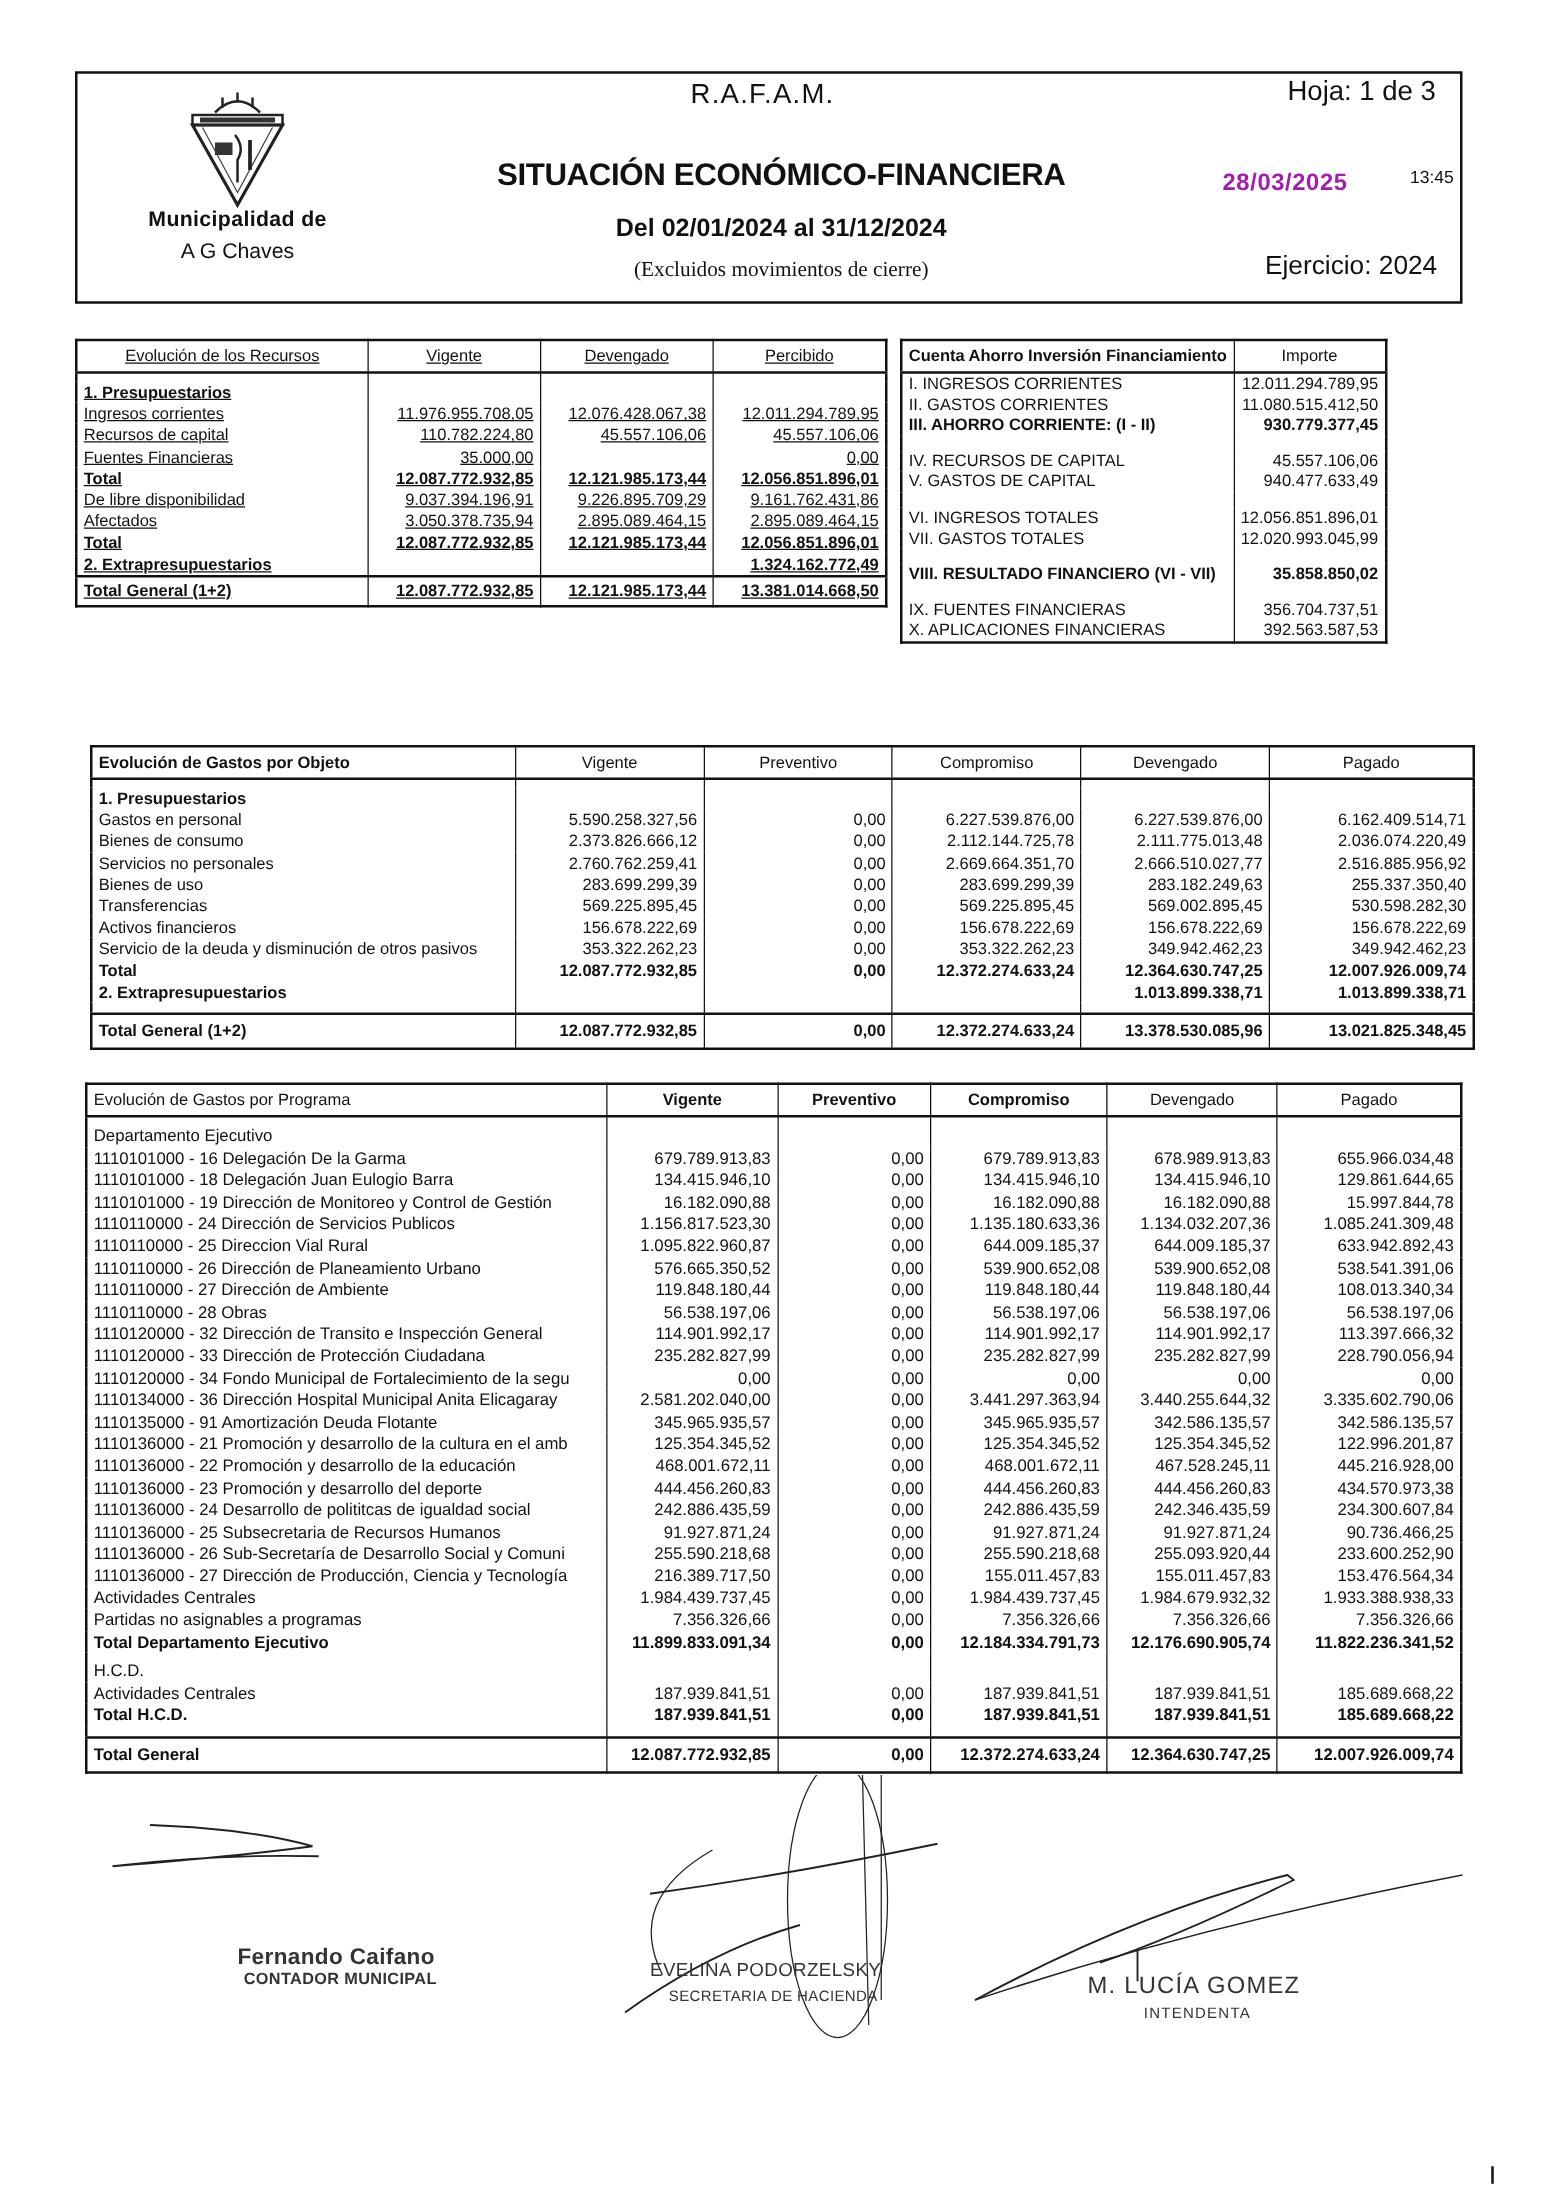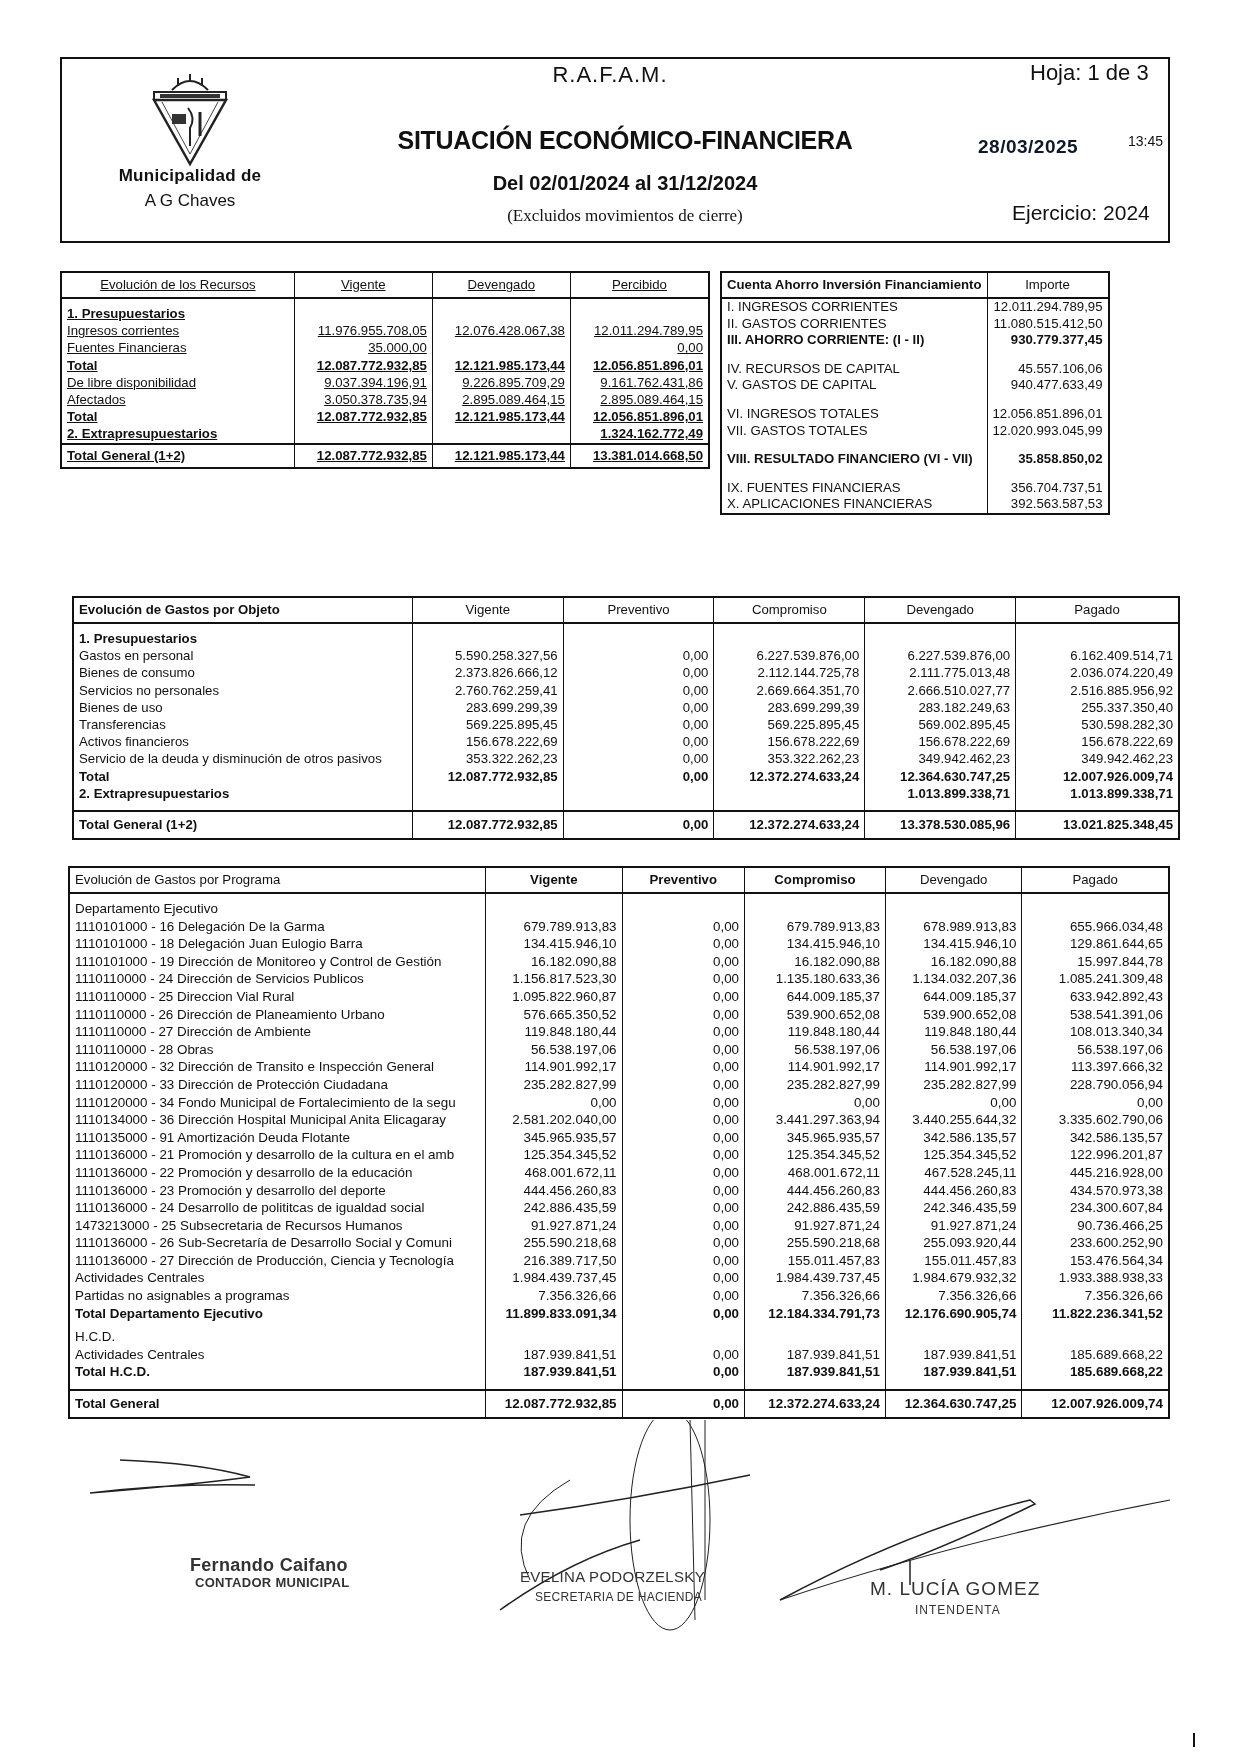--- a/index.html
+++ b/index.html
@@ -6,21 +6,21 @@
   body { width:1241px; height:1755px; position:relative; font-family:"Liberation Sans", sans-serif; color:#111; overflow:hidden; }
   .abs { position:absolute; }
   
   #hdr { left:60px; top:57px; width:1110px; height:186px; border:2px solid #111; box-sizing:border-box; }
   #logo { left:150px; top:72px; width:80px; height:95px; }
   #muni1 { left:100px; top:166px; width:180px; text-align:center; font-size:17px; font-weight:bold; letter-spacing:0.3px; }
   #muni2 { left:100px; top:191px; width:180px; text-align:center; font-size:17px; }
   #rafam { left:480px; top:62px; width:260px; text-align:center; font-size:22px; letter-spacing:1px; }
   #hoja { left:1030px; top:60px; width:140px; font-size:22px; }
   #title { left:340px; top:126px; width:570px; text-align:center; font-size:25px; font-weight:bold; letter-spacing:-0.3px; }
-  #fecha { left:978px; top:136px; font-size:19px; font-weight:bold; color:#0f172a; letter-spacing:0.5px; }
+  #fecha { left:978px; top:136px; font-size:19px; font-weight:bold; color:#a21caf; letter-spacing:0.5px; }
   #hora { left:1128px; top:133px; font-size:14px; }
   #periodo { left:340px; top:172px; width:570px; text-align:center; font-size:20px; font-weight:bold; }
   #excl { left:340px; top:206px; width:570px; text-align:center; font-size:17px; font-family:"Liberation Serif", serif; }
   #ejer { left:1012px; top:201px; font-size:21px; }
 
   table { border-collapse:collapse; position:absolute; font-size:13.2px; }
   table td, table th { padding:0 5px; white-space:nowrap; line-height:17.2px; }
   th { font-weight:normal; text-align:center; height:24px; }
   .num { text-align:right; }
   .b { font-weight:bold; }
@@ -90,20 +90,26 @@
         <td class="vr num"></td>
         <td class="num"></td>
       </tr>
       <tr>
         <td class="vr">Ingresos corrientes</td>
         <td class="vr num">11.976.955.708,05</td>
         <td class="vr num">12.076.428.067,38</td>
         <td class="num">12.011.294.789,95</td>
       </tr>
       <tr>
+        <td class="vr">Recursos de capital</td>
+        <td class="vr num">110.782.224,80</td>
+        <td class="vr num">45.557.106,06</td>
+        <td class="num">45.557.106,06</td>
+      </tr>
+      <tr>
         <td class="vr">Fuentes Financieras</td>
         <td class="vr num">35.000,00</td>
         <td class="vr num"></td>
         <td class="num">0,00</td>
       </tr>
       <tr class="b">
         <td class="vr">Total</td>
         <td class="vr num">12.087.772.932,85</td>
         <td class="vr num">12.121.985.173,44</td>
         <td class="num">12.056.851.896,01</td>
@@ -485,21 +491,21 @@
       </tr>
       <tr>
         <td class="vr" style="overflow: hidden; max-width: 1px;">1110136000 - 24 Desarrollo de polititcas de igualdad social</td>
         <td class="vr num">242.886.435,59</td>
         <td class="vr num">0,00</td>
         <td class="vr num">242.886.435,59</td>
         <td class="vr num">242.346.435,59</td>
         <td class="num">234.300.607,84</td>
       </tr>
       <tr>
-        <td class="vr" style="overflow: hidden; max-width: 1px;">1473213000 - 25 Subsecretaria de Recursos Humanos</td>
+        <td class="vr" style="overflow: hidden; max-width: 1px;">1110136000 - 25 Subsecretaria de Recursos Humanos</td>
         <td class="vr num">91.927.871,24</td>
         <td class="vr num">0,00</td>
         <td class="vr num">91.927.871,24</td>
         <td class="vr num">91.927.871,24</td>
         <td class="num">90.736.466,25</td>
       </tr>
       <tr>
         <td class="vr" style="overflow: hidden; max-width: 1px;">1110136000 - 26 Sub-Secretaría de Desarrollo Social y  Comuni</td>
         <td class="vr num">255.590.218,68</td>
         <td class="vr num">0,00</td>

